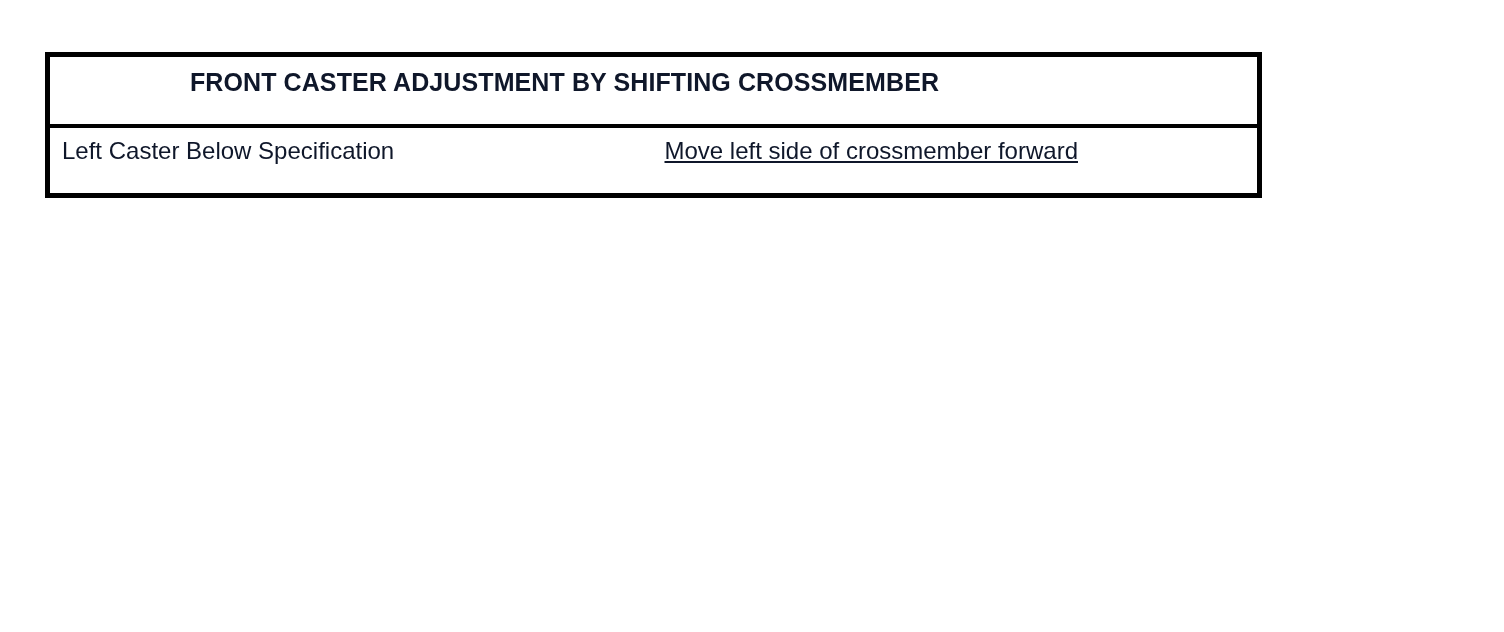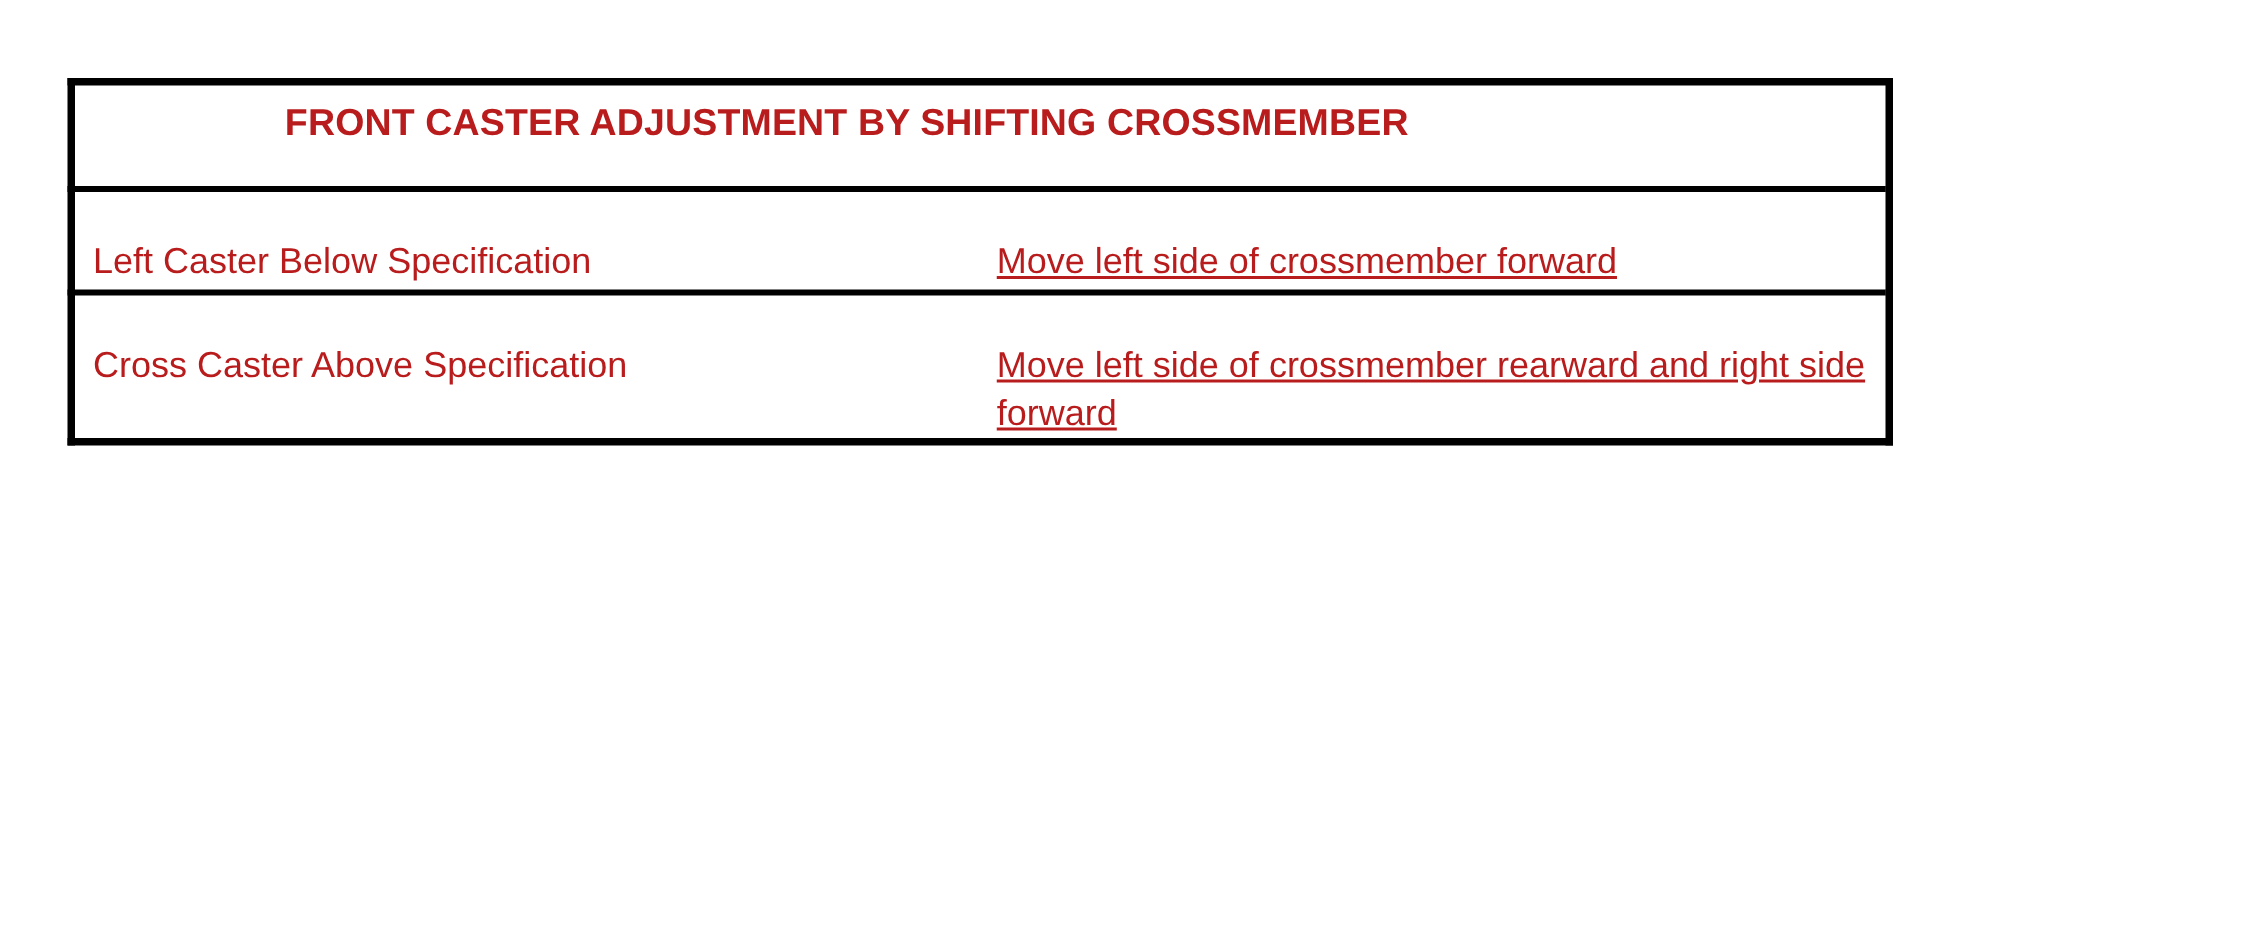--- a/index.html
+++ b/index.html
@@ -35,21 +35,21 @@
     table-layout: fixed;
     background: #ffffff;
     border: 5px solid #000000;
   }
 
   .spec-table td {
     border: 0;
     padding: 0;
     vertical-align: top;
     background: #ffffff;
-    color: #b91c1c;
+    color: #0f172a;
   }
 
   
   .title-cell {
     height: 67px;
     text-align: center;
     border-bottom: 4px solid #000000 !important;
   }
   .title-text {
     display: block;
@@ -77,21 +77,20 @@
   .cell-action {
     width: 783px;
     text-decoration: underline;
   }
 
   .cell-text {
     display: block;
     font-size: 24px;
     line-height: 32px;
     padding: 7px 8px 0 11px;
-    margin-top: 24px;
   }
   .cell-cond .cell-text {
     padding-left: 12px;
   }
 
   
   .h-short td { height: 65px; }
   .h-tall  td { height: 95px; }
 </style>
 </head>
@@ -114,25 +113,17 @@
       </td>
       <td class="cell-action">
         <span class="cell-text">Move left side of crossmember forward</span>
       </td>
     </tr>
 
 
 
 
 
-    <tr class="body-row h-tall last">
-      <td class="cell-cond">
-        <span class="cell-text">Cross Caster Above Specification</span>
-      </td>
-      <td class="cell-action">
-        <span class="cell-text">Move left side of crossmember rearward and right side forward</span>
-      </td>
-    </tr>
 
   </tbody>
     </table>
 
 </div>
 
 </body></html>

